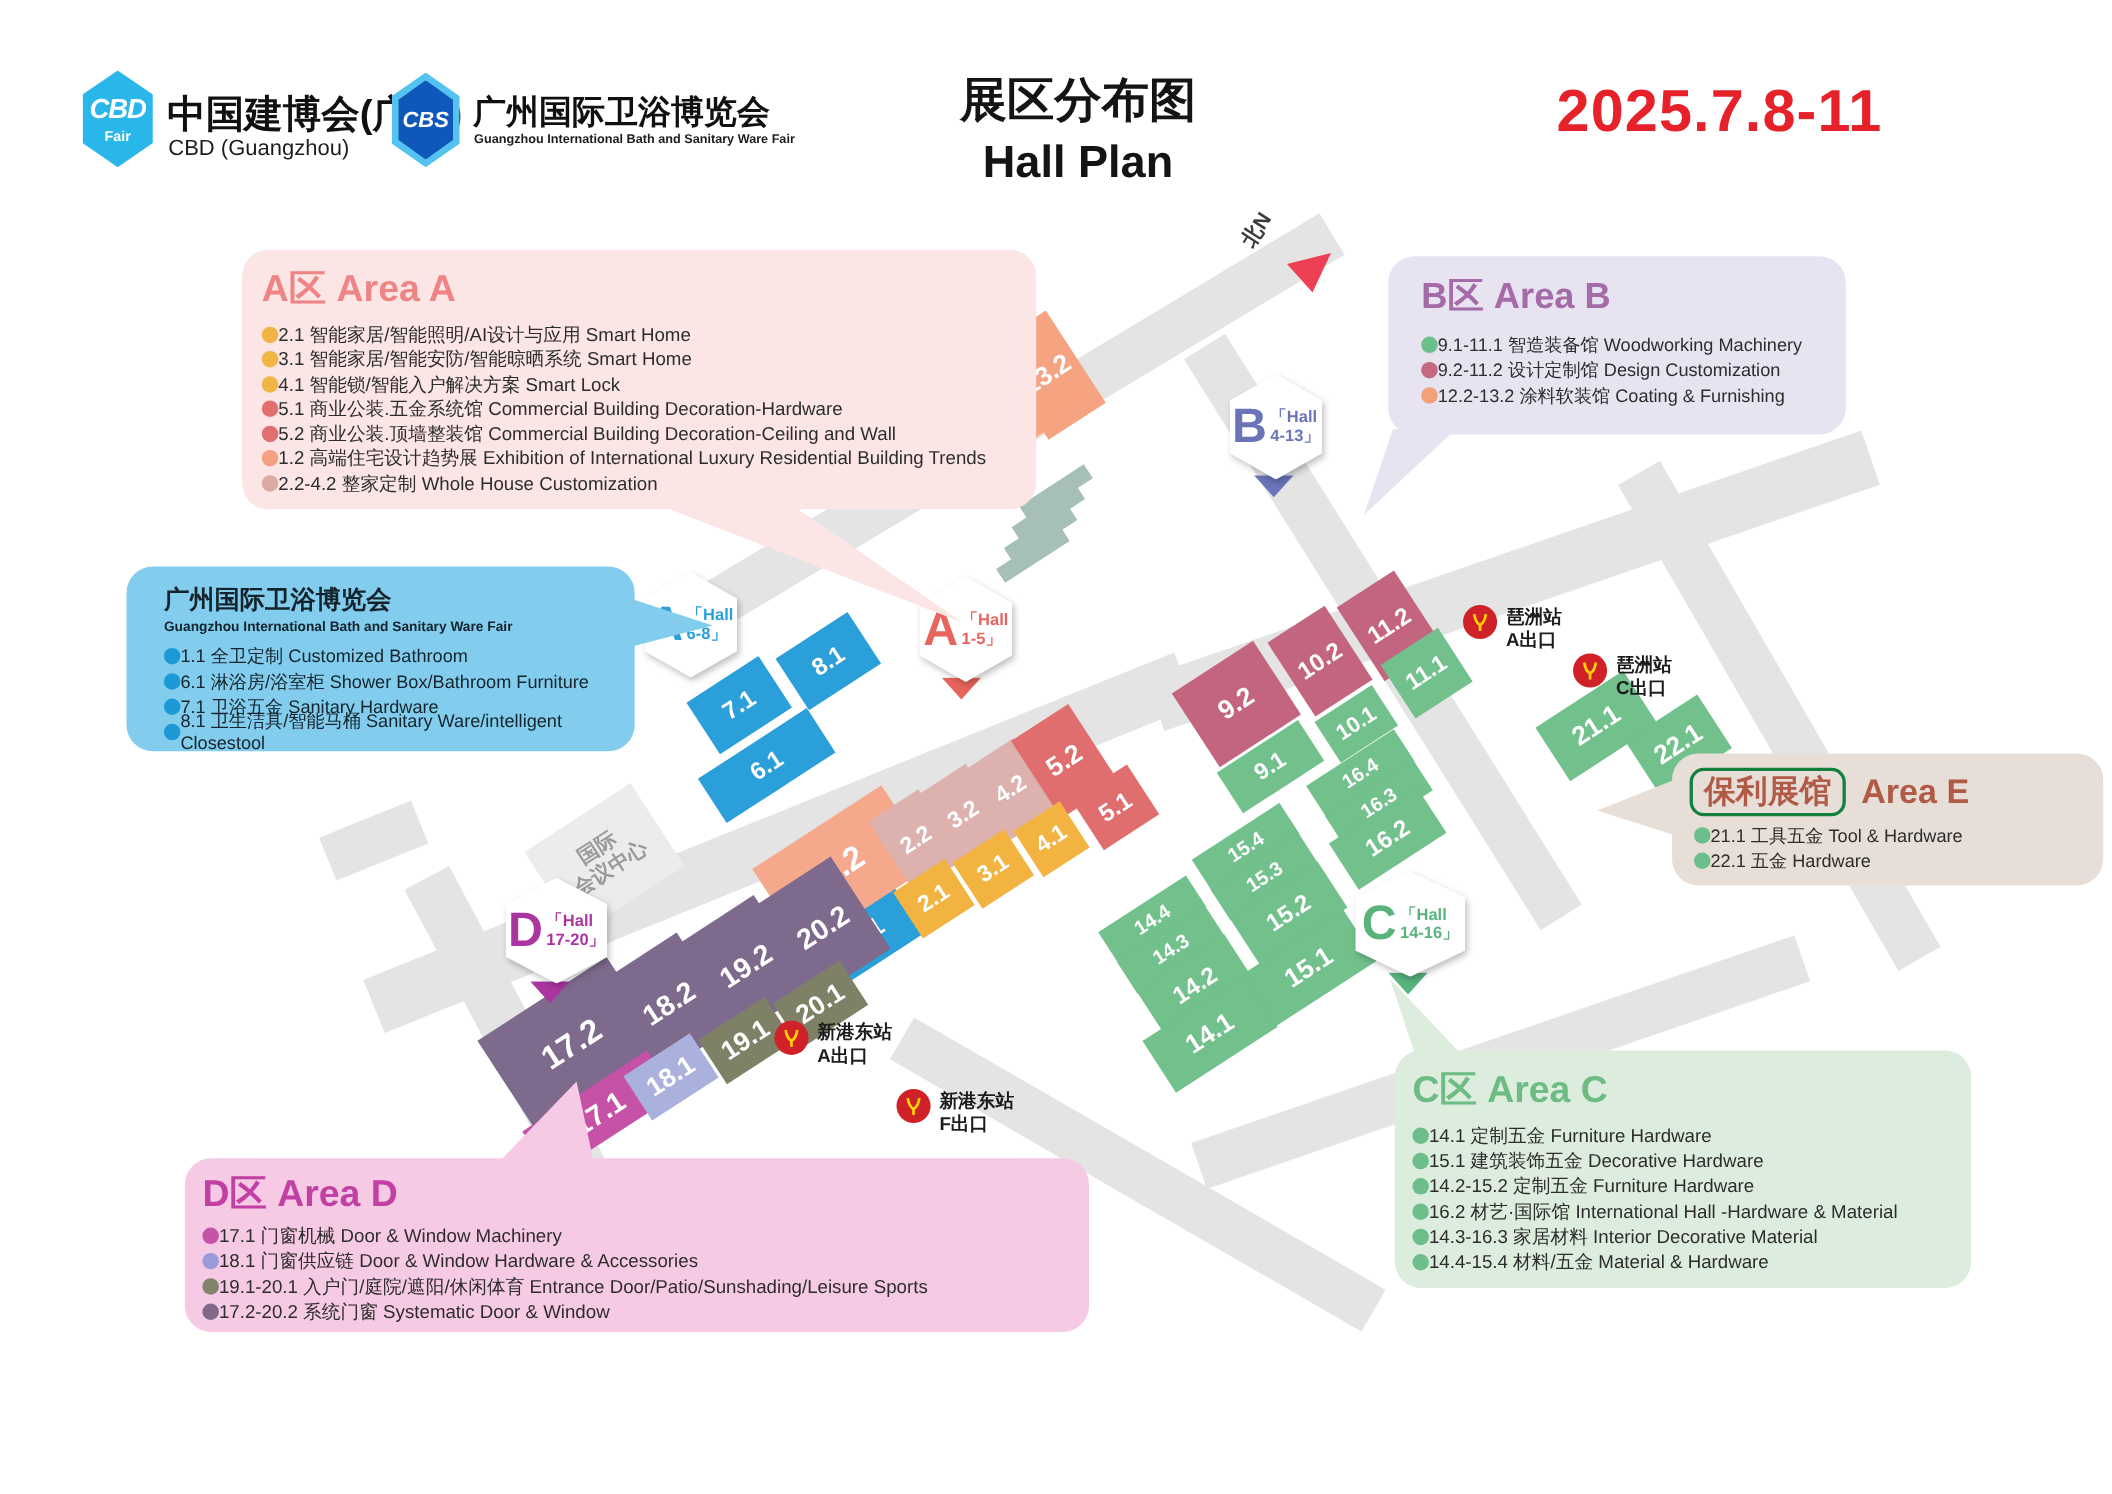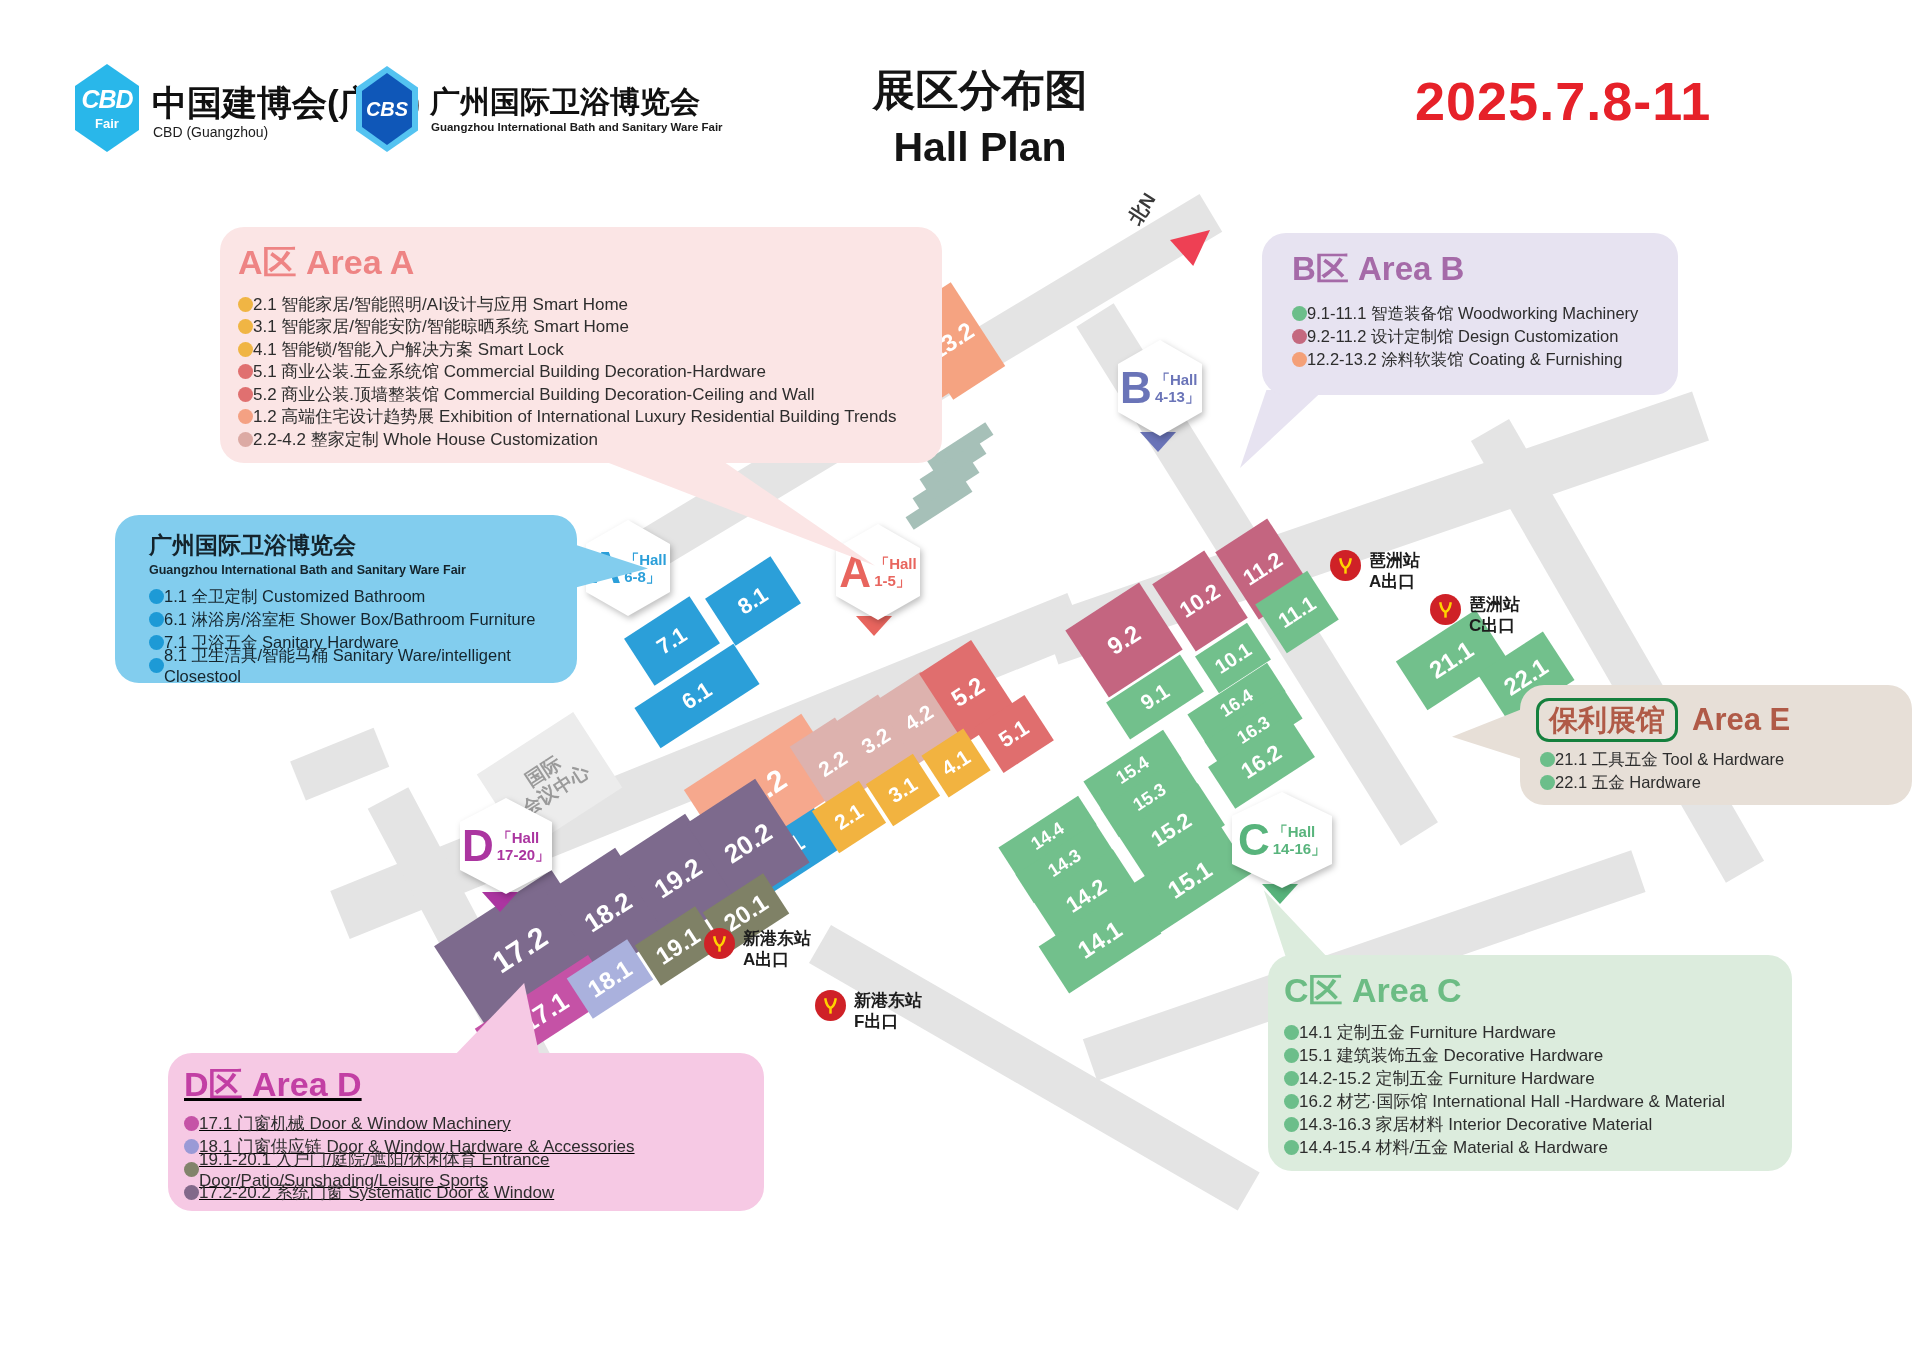--- a/index.html
+++ b/index.html
@@ -11,21 +11,21 @@
     display:flex;flex-direction:column;align-items:center;justify-content:center;color:#fff;}
   .cbd-abbr{font-size:25px;font-weight:bold;font-style:italic;letter-spacing:-1px;}
   .cbd-fair{font-size:13px;font-weight:bold;margin-top:2px;}
   .cbs-hex{position:absolute;left:356px;top:66px;width:62px;height:86px;background:#54c3f1;
     clip-path:polygon(50% 0,100% 25%,100% 75%,50% 100%,0 75%,0 25%);
     display:flex;align-items:center;justify-content:center;}
   .cbs-inner{width:50px;height:72px;background:#0f57b8;
     clip-path:polygon(50% 0,100% 25%,100% 75%,50% 100%,0 75%,0 25%);
     display:flex;align-items:center;justify-content:center;color:#fff;font-weight:bold;font-style:italic;font-size:20px;}
   .logo-cn{position:absolute;left:152px;top:80px;font-size:35px;font-weight:bold;color:#101010;}
-  .logo-en{position:absolute;left:153px;top:124px;font-size:14px;color:#1c1c1c;}
+  .logo-en{position:absolute;left:153px;top:124px;font-size:20px;color:#1c1c1c;}
   .logo2-cn{position:absolute;left:430px;top:82px;font-size:30px;font-weight:bold;color:#101010;}
   .logo2-en{position:absolute;left:431px;top:121px;font-size:11.5px;font-weight:bold;color:#1c1c1c;}
   .map-title{position:absolute;left:800px;top:62px;width:360px;text-align:center;color:#141414;}
   .map-title .t-cn{font-size:43px;font-weight:bold;}
   .map-title .t-en{font-size:41px;font-weight:bold;margin-top:4px;}
   .fair-date{position:absolute;left:1415px;top:70px;font-size:54px;font-weight:bold;color:#e62129;letter-spacing:1px;}
   
   .road{position:absolute;background:#e4e4e4;transform-origin:0 50%;}
   
   .conf{position:absolute;left:492px;top:736px;width:115px;height:90px;background:#ececec;
@@ -67,21 +67,21 @@
   .bath-sub{padding:2px 0 8px 34px;font-size:12.5px;font-weight:bold;color:#14232b;}
   .c-bath .leg{padding-left:34px;height:23px;font-size:16.5px;color:#15242c;}
   .c-e{left:1520px;top:685px;width:392px;height:120px;background:#e7dfd7;}
   .e-row{display:flex;align-items:center;gap:14px;padding:13px 0 6px 16px;}
   .e-pill{border:3px solid #15803d;border-radius:13px;padding:0 10px;font-size:29px;font-weight:bold;line-height:38px;}
   .e-title{font-size:31px;font-weight:bold;}
   .c-e .leg{padding-left:20px;height:23px;font-size:16.5px;}
   .c-c{left:1268px;top:955px;width:524px;height:216px;background:#dcecdd;}
   .c-c .area-title{padding:13px 0 7px 16px;}
   .c-c .leg{padding-left:16px;height:23px;font-size:17px;}
-  .c-d{left:168px;top:1053px;width:596px;height:158px;background:#f6c9e4;text-decoration:underline;}
+  .c-d{left:168px;top:1053px;width:822px;height:158px;background:#f6c9e4;}
   .c-d .area-title{padding:9px 0 4px 16px;}
   .c-d .leg{padding-left:16px;height:23px;font-size:17px;}
   .tail-a{left:585px;top:456px;width:290px;height:122px;background:#fbe5e5;clip-path:polygon(2% 0,45% 0,100% 90%);}
   .tail-bath{left:570px;top:540px;width:78px;height:52px;background:#82cdee;clip-path:polygon(0 6%,0 94%,100% 55%);}
   .tail-b{left:1240px;top:390px;width:88px;height:78px;background:#e7e3f1;clip-path:polygon(30% 0,95% 0,0 100%);}
   .tail-e{left:1452px;top:706px;width:72px;height:56px;background:#e7dfd7;clip-path:polygon(100% 4%,100% 96%,0 55%);}
   .tail-c{left:1258px;top:890px;width:72px;height:70px;background:#dcecdd;clip-path:polygon(8% 0,100% 100%,40% 100%);}
   .tail-d{left:452px;top:980px;width:88px;height:78px;background:#f6c9e4;clip-path:polygon(82% 4%,100% 100%,0 100%);}
 </style>
 </head>

